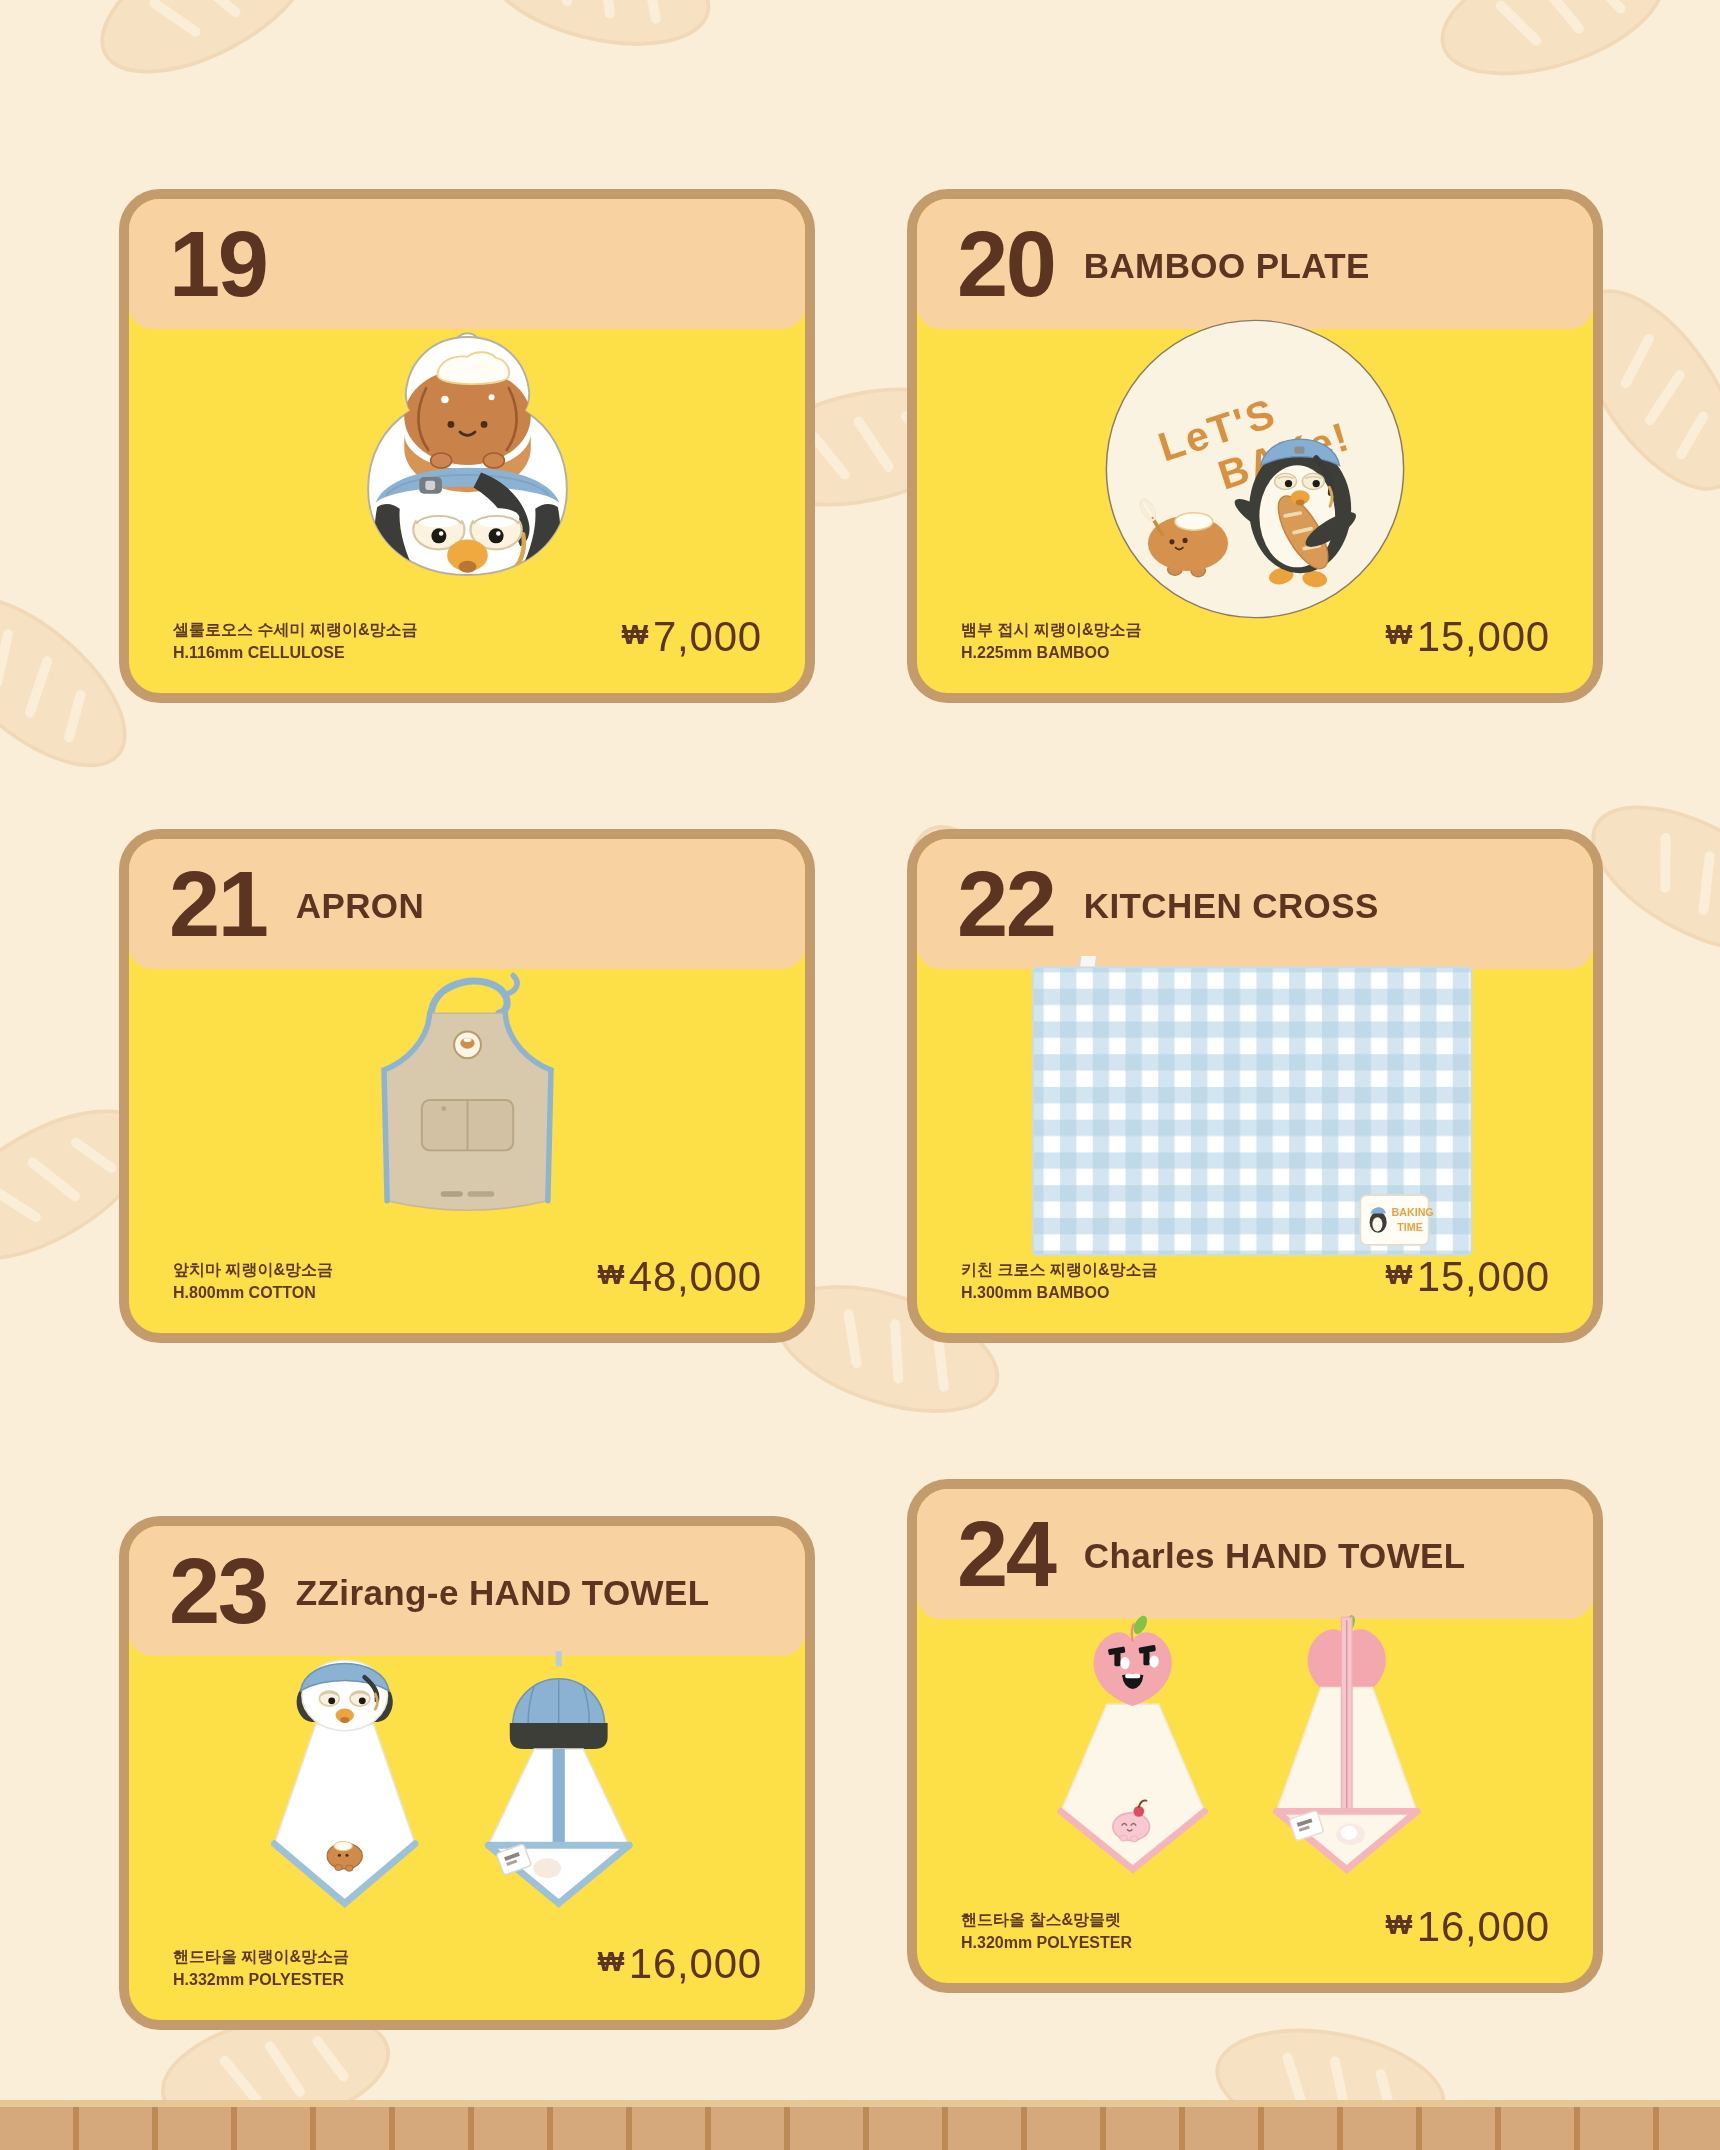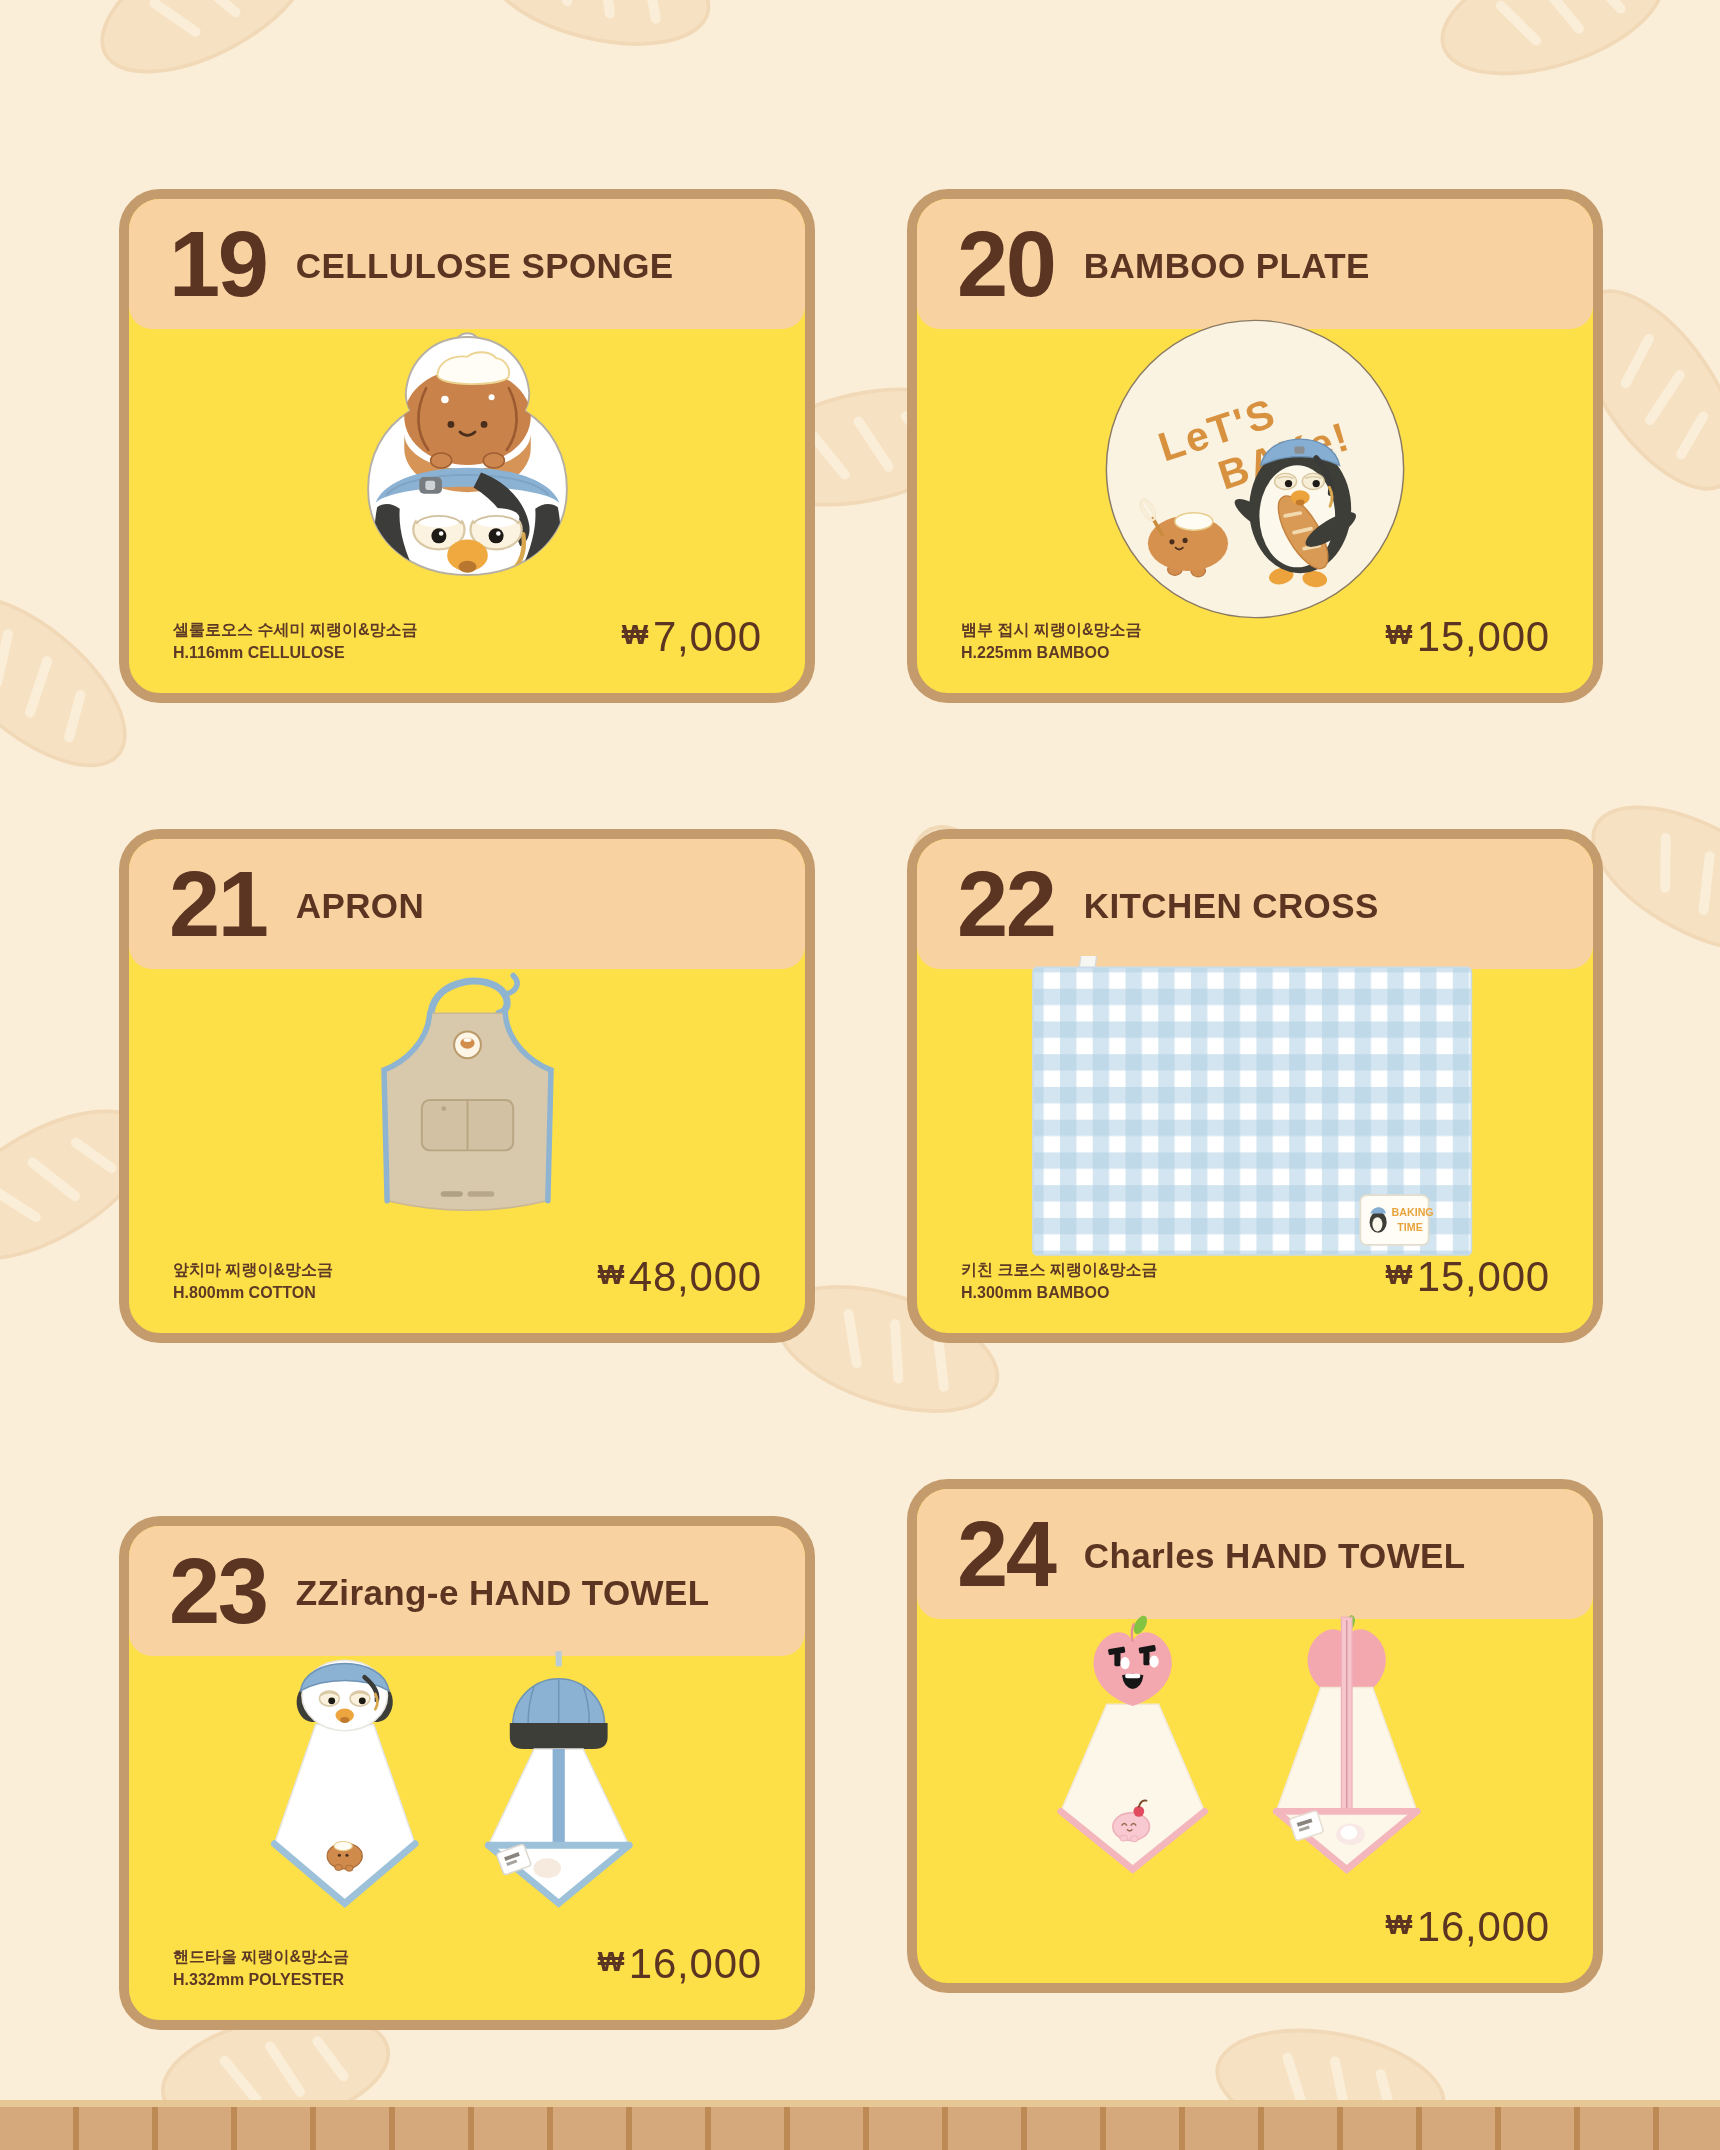--- a/index.html
+++ b/index.html
@@ -84,21 +84,20 @@
 <svg class="bread" style="left:1193px;top:2018px;transform:rotate(10deg)" width="275" height="138" viewBox="-180 -90 360 180">
     <use href="#bread"></use>
   </svg>
 <svg class="bread" style="left:856px;top:872px;transform:rotate(65deg)" width="245" height="122" viewBox="-160 -80 320 160">
     <use href="#bread"></use>
   </svg>
 
 <div class="card" style="left:119px;top:189px">
   <div class="card-header">
     <div class="num">19</div>
-    <div class="title">CELLULOSE SPONGE</div>
   </div>
   <div class="art">
     <svg width="229" height="256" viewBox="0 0 300 340">
       <defs>
         <clipPath id="sp19">
           <path d="M150,12 C195,12 228,42 232,86 C232,95 230,103 226,110 C262,132 282,170 282,214 C282,282 226,328 150,328 C74,328 18,282 18,214 C18,170 38,132 74,110 C70,103 68,95 68,86 C72,42 105,12 150,12 Z"></path>
         </clipPath>
       </defs>
       <circle cx="150" cy="24" r="17" fill="#fff" stroke="#b5afa4" stroke-width="2.5"></circle>
       <circle cx="150" cy="22" r="7.5" fill="#fbeed8" stroke="#b5afa4" stroke-width="2"></circle>
@@ -395,20 +394,24 @@
       <path d="M308,258 L400,334 L492,258" stroke="#f3b6bd" stroke-width="9" fill="none" stroke-linecap="round"></path>
       <ellipse cx="405" cy="288" rx="19" ry="14" fill="#f9e8e6" opacity=".95"></ellipse>
       <ellipse cx="403" cy="286" rx="11" ry="9" fill="#ffffff"></ellipse>
       <g transform="rotate(-18 346 276)">
         <rect x="328" y="262" width="38" height="30" rx="4" fill="#fff" stroke="#e6ded4" stroke-width="2"></rect>
         <rect x="336" y="270" width="20" height="5" fill="#6b655c" opacity=".8"></rect>
         <rect x="336" y="278" width="14" height="4" fill="#6b655c" opacity=".6"></rect>
       </g>
     </svg>
   </div>
+  <div class="caption">
+    <div>핸드타올 찰스&amp;망믈렛</div>
+    <div>H.320mm POLYESTER</div>
+  </div>
   <div class="price">
     <span class="cur">₩</span>
     <span class="val">16,000</span>
   </div>
 </div>
 
 <div class="wood"></div>
 
 
 </body></html>

